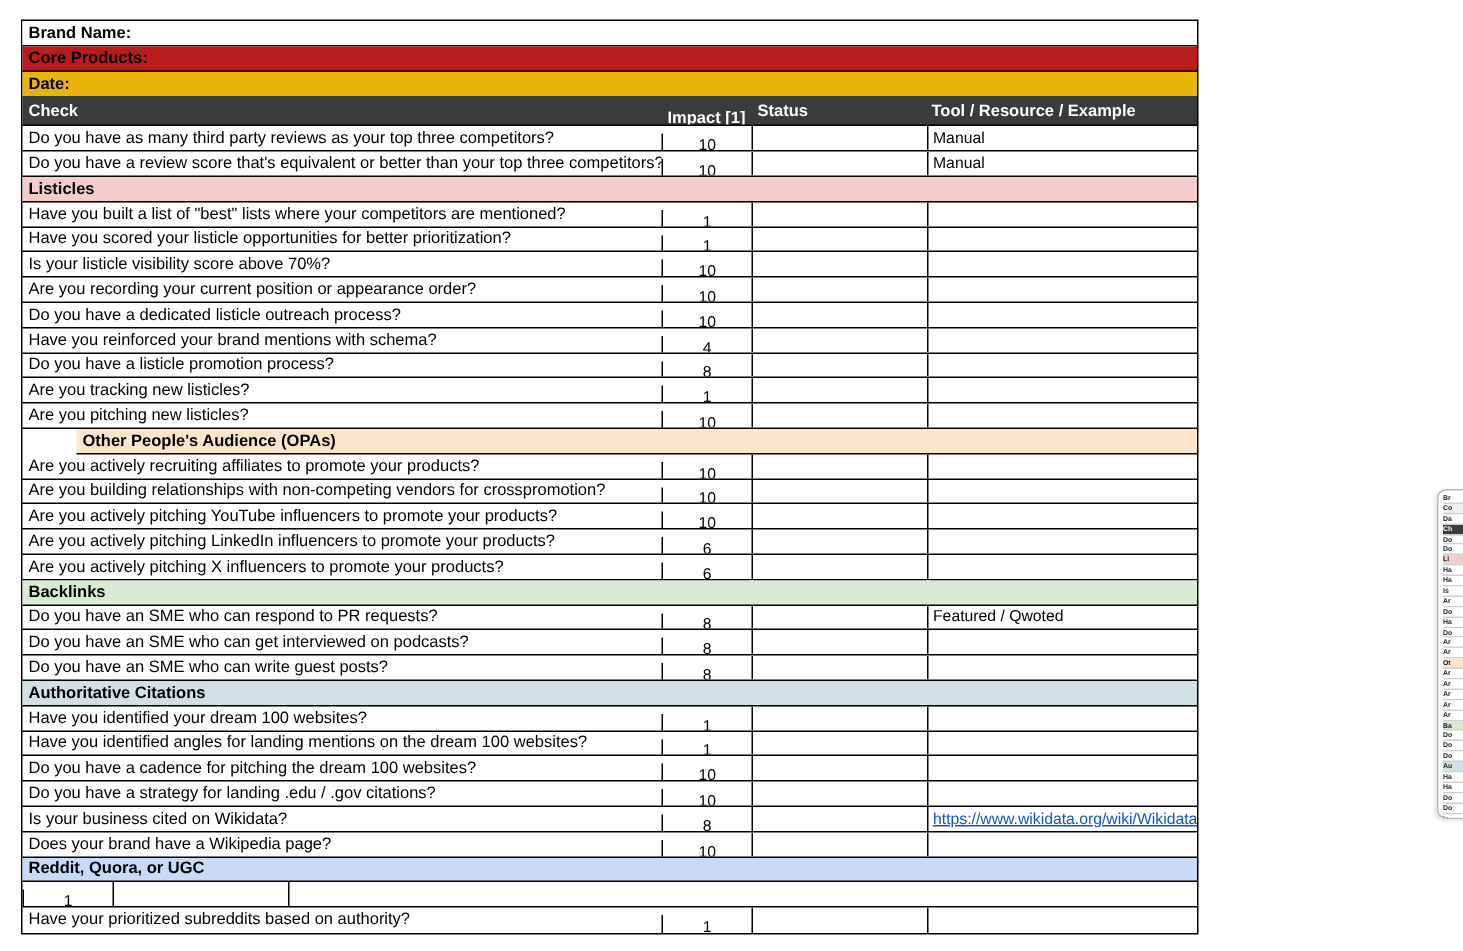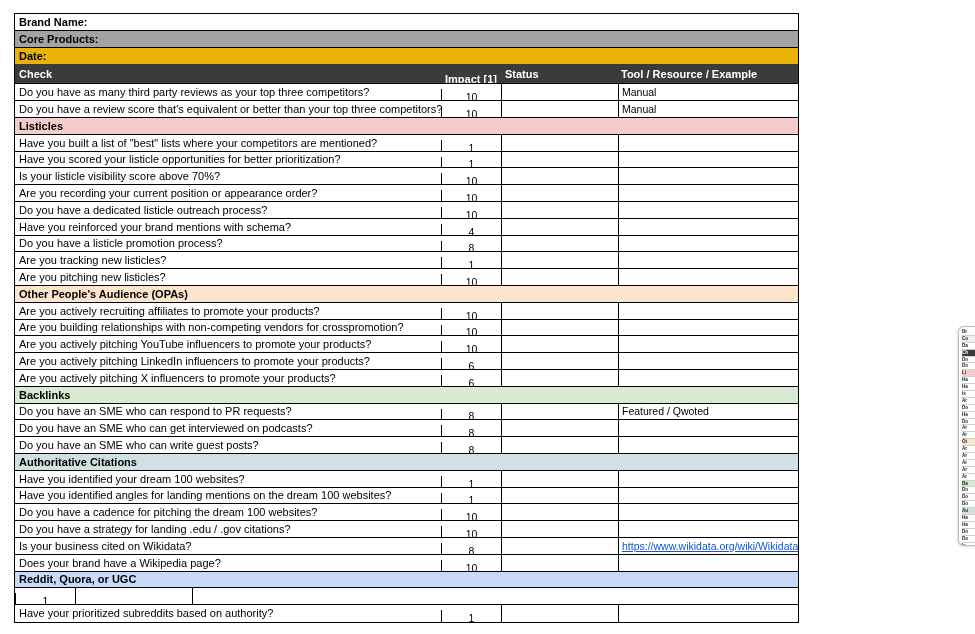--- a/index.html
+++ b/index.html
@@ -91,21 +91,21 @@
     overflow: hidden;
     white-space: nowrap;
   }
 </style>
 </head>
 <body>
 
 <div class="sheet">
   <div id="info-rows">
       <div class="row info-row" style="background: rgb(255, 255, 255);">Brand Name:</div>
-      <div class="row info-row" style="background: #a3a3a3;">Core Products:</div>
+      <div class="row info-row" style="background: #b91c1c;">Core Products:</div>
       <div class="row info-row" style="background: #eab308;">Date:</div>
     </div>
 
   <div class="row header-row">
     <div class="cell check">Check</div>
     <div class="cell impact">Impact [1]</div>
     <div class="cell status">Status</div>
     <div class="cell tool">Tool / Resource / Example</div>
   </div>
 
@@ -170,21 +170,21 @@
         <div class="cell impact">1</div>
         <div class="cell status"></div>
         <div class="cell tool"></div>
       </div>
       <div class="row item-row">
         <div class="cell check">Are you pitching new listicles?</div>
         <div class="cell impact">10</div>
         <div class="cell status"></div>
         <div class="cell tool"></div>
       </div>
-      <div class="row section-row" style="background: rgb(252, 229, 205);">Other People's Audience (OPAs)</div>
+      <div class="row section-row" style="background: rgb(252, 229, 205); margin-left: 36px;">Other People's Audience (OPAs)</div>
       <div class="row item-row">
         <div class="cell check">Are you actively recruiting affiliates to promote your products?</div>
         <div class="cell impact">10</div>
         <div class="cell status"></div>
         <div class="cell tool"></div>
       </div>
       <div class="row item-row">
         <div class="cell check">Are you building relationships with non-competing vendors for crosspromotion?</div>
         <div class="cell impact">10</div>
         <div class="cell status"></div>

